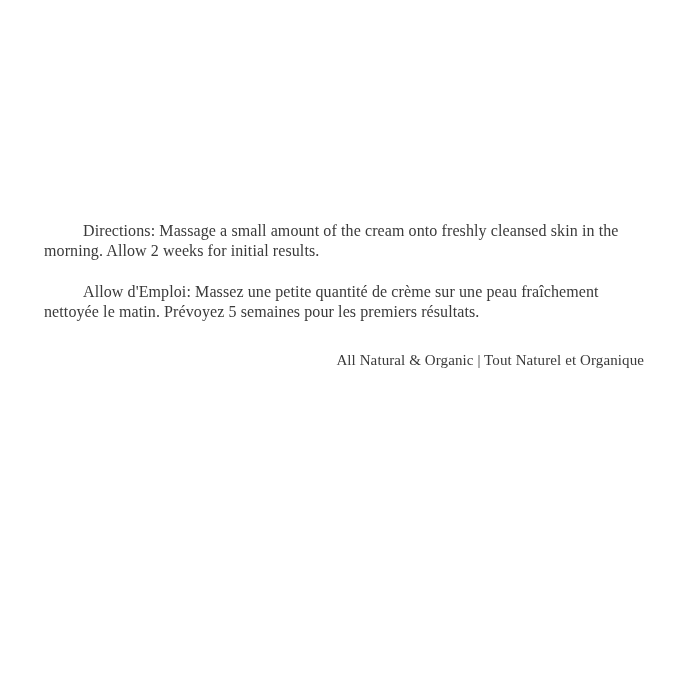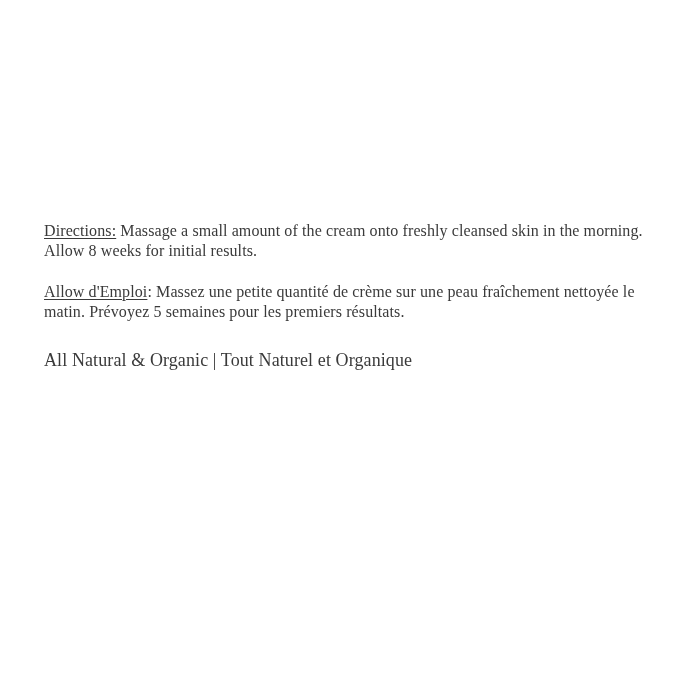--- a/index.html
+++ b/index.html
@@ -25,32 +25,33 @@
     letter-spacing: 0.1px;
   }
   .label-text p {
     margin: 0;
   }
   .para-mode {
     margin-top: 22px !important;
   }
   .tagline {
     margin-top: 30px !important;
-    font-size: 18px;
+    font-size: 15px;
+    text-align: right;
   }
   .underlined {
-    text-decoration: underline;
     text-underline-offset: 2px;
     text-decoration-thickness: 1px;
+    margin-left: 39px;
   }
 </style>
 </head>
 <body style="background: rgb(255, 255, 255);">
 
 <div class="label-text" style="color: rgb(58, 58, 58);">
 
-  <p><span class="underlined">Directions:</span><span></span> <span>Massage a small amount of the cream onto freshly cleansed skin in the morning. Allow 8 weeks for initial results.</span></p>
+  <p><span class="underlined">Directions:</span><span></span> <span>Massage a small amount of the cream onto freshly cleansed skin in the morning. Allow 2 weeks for initial results.</span></p>
 
   <p class="para-mode"><span class="underlined">Allow d'Emploi</span><span>:</span> <span>Massez une petite quantité de crème sur une peau fraîchement nettoyée le matin. Prévoyez 5 semaines pour les premiers résultats.</span></p>
 
   <p class="tagline">All Natural &amp; Organic | Tout Naturel et Organique</p>
 
 </div>
 
 </body></html>

